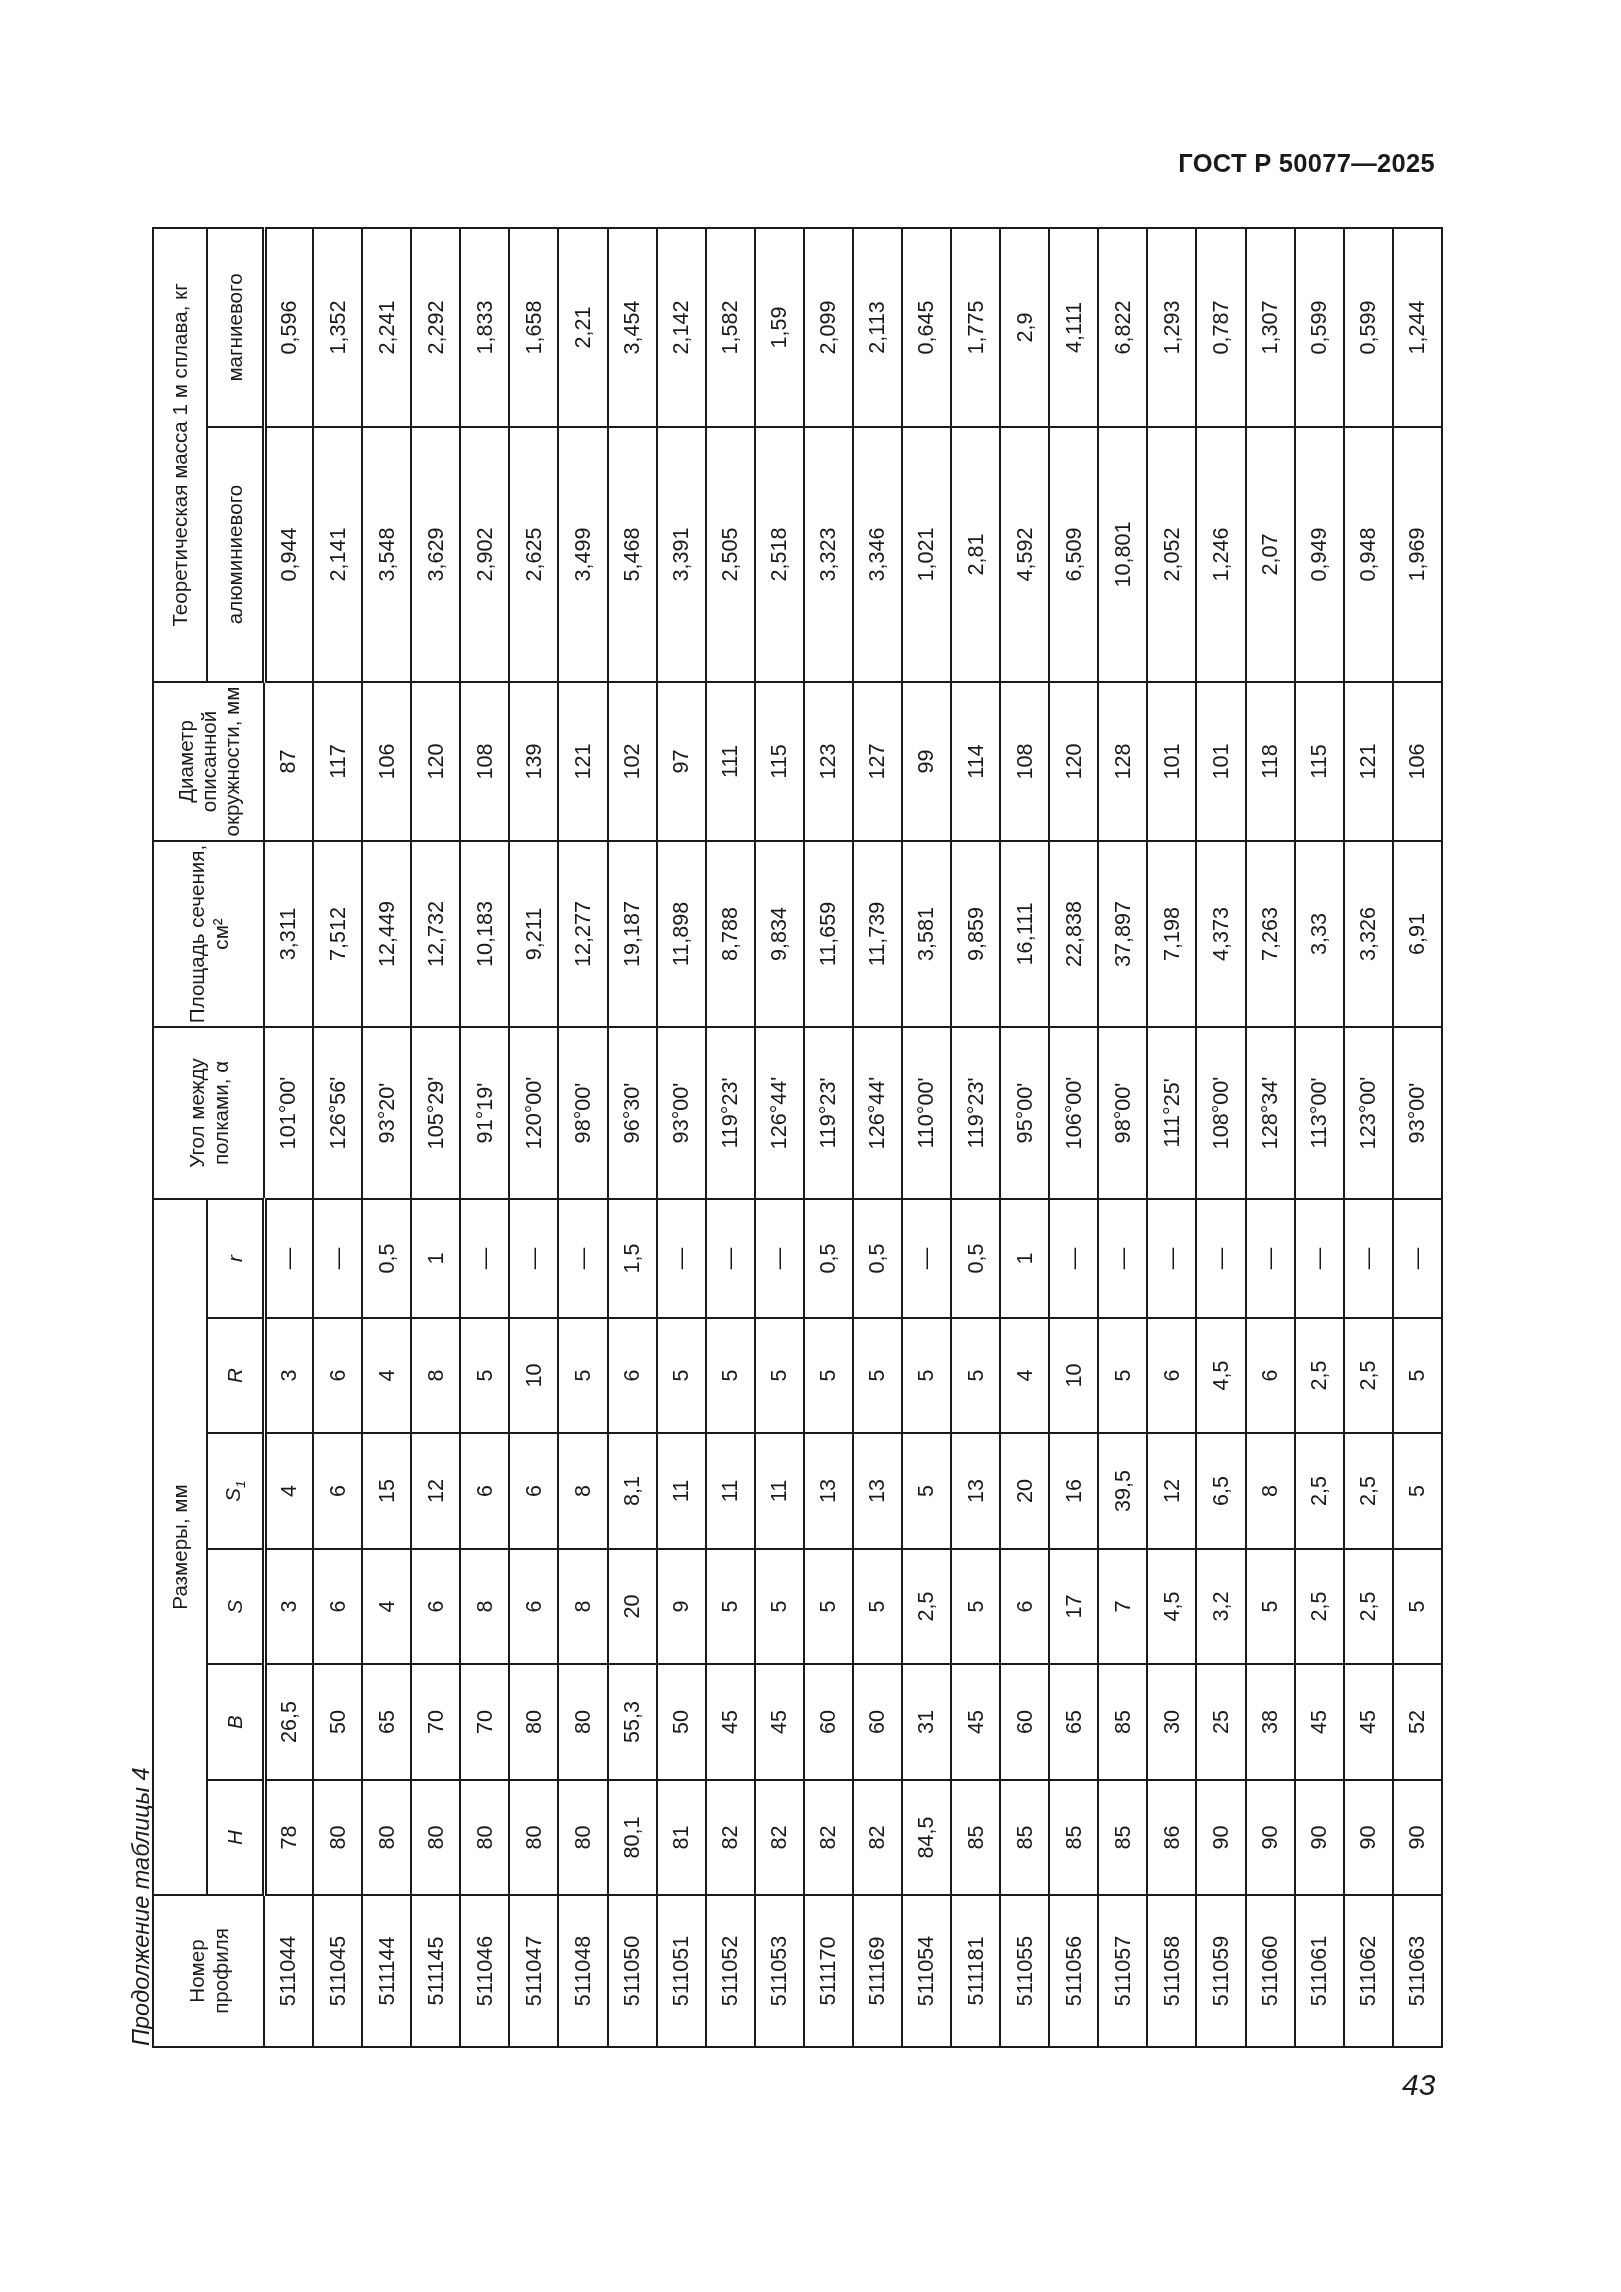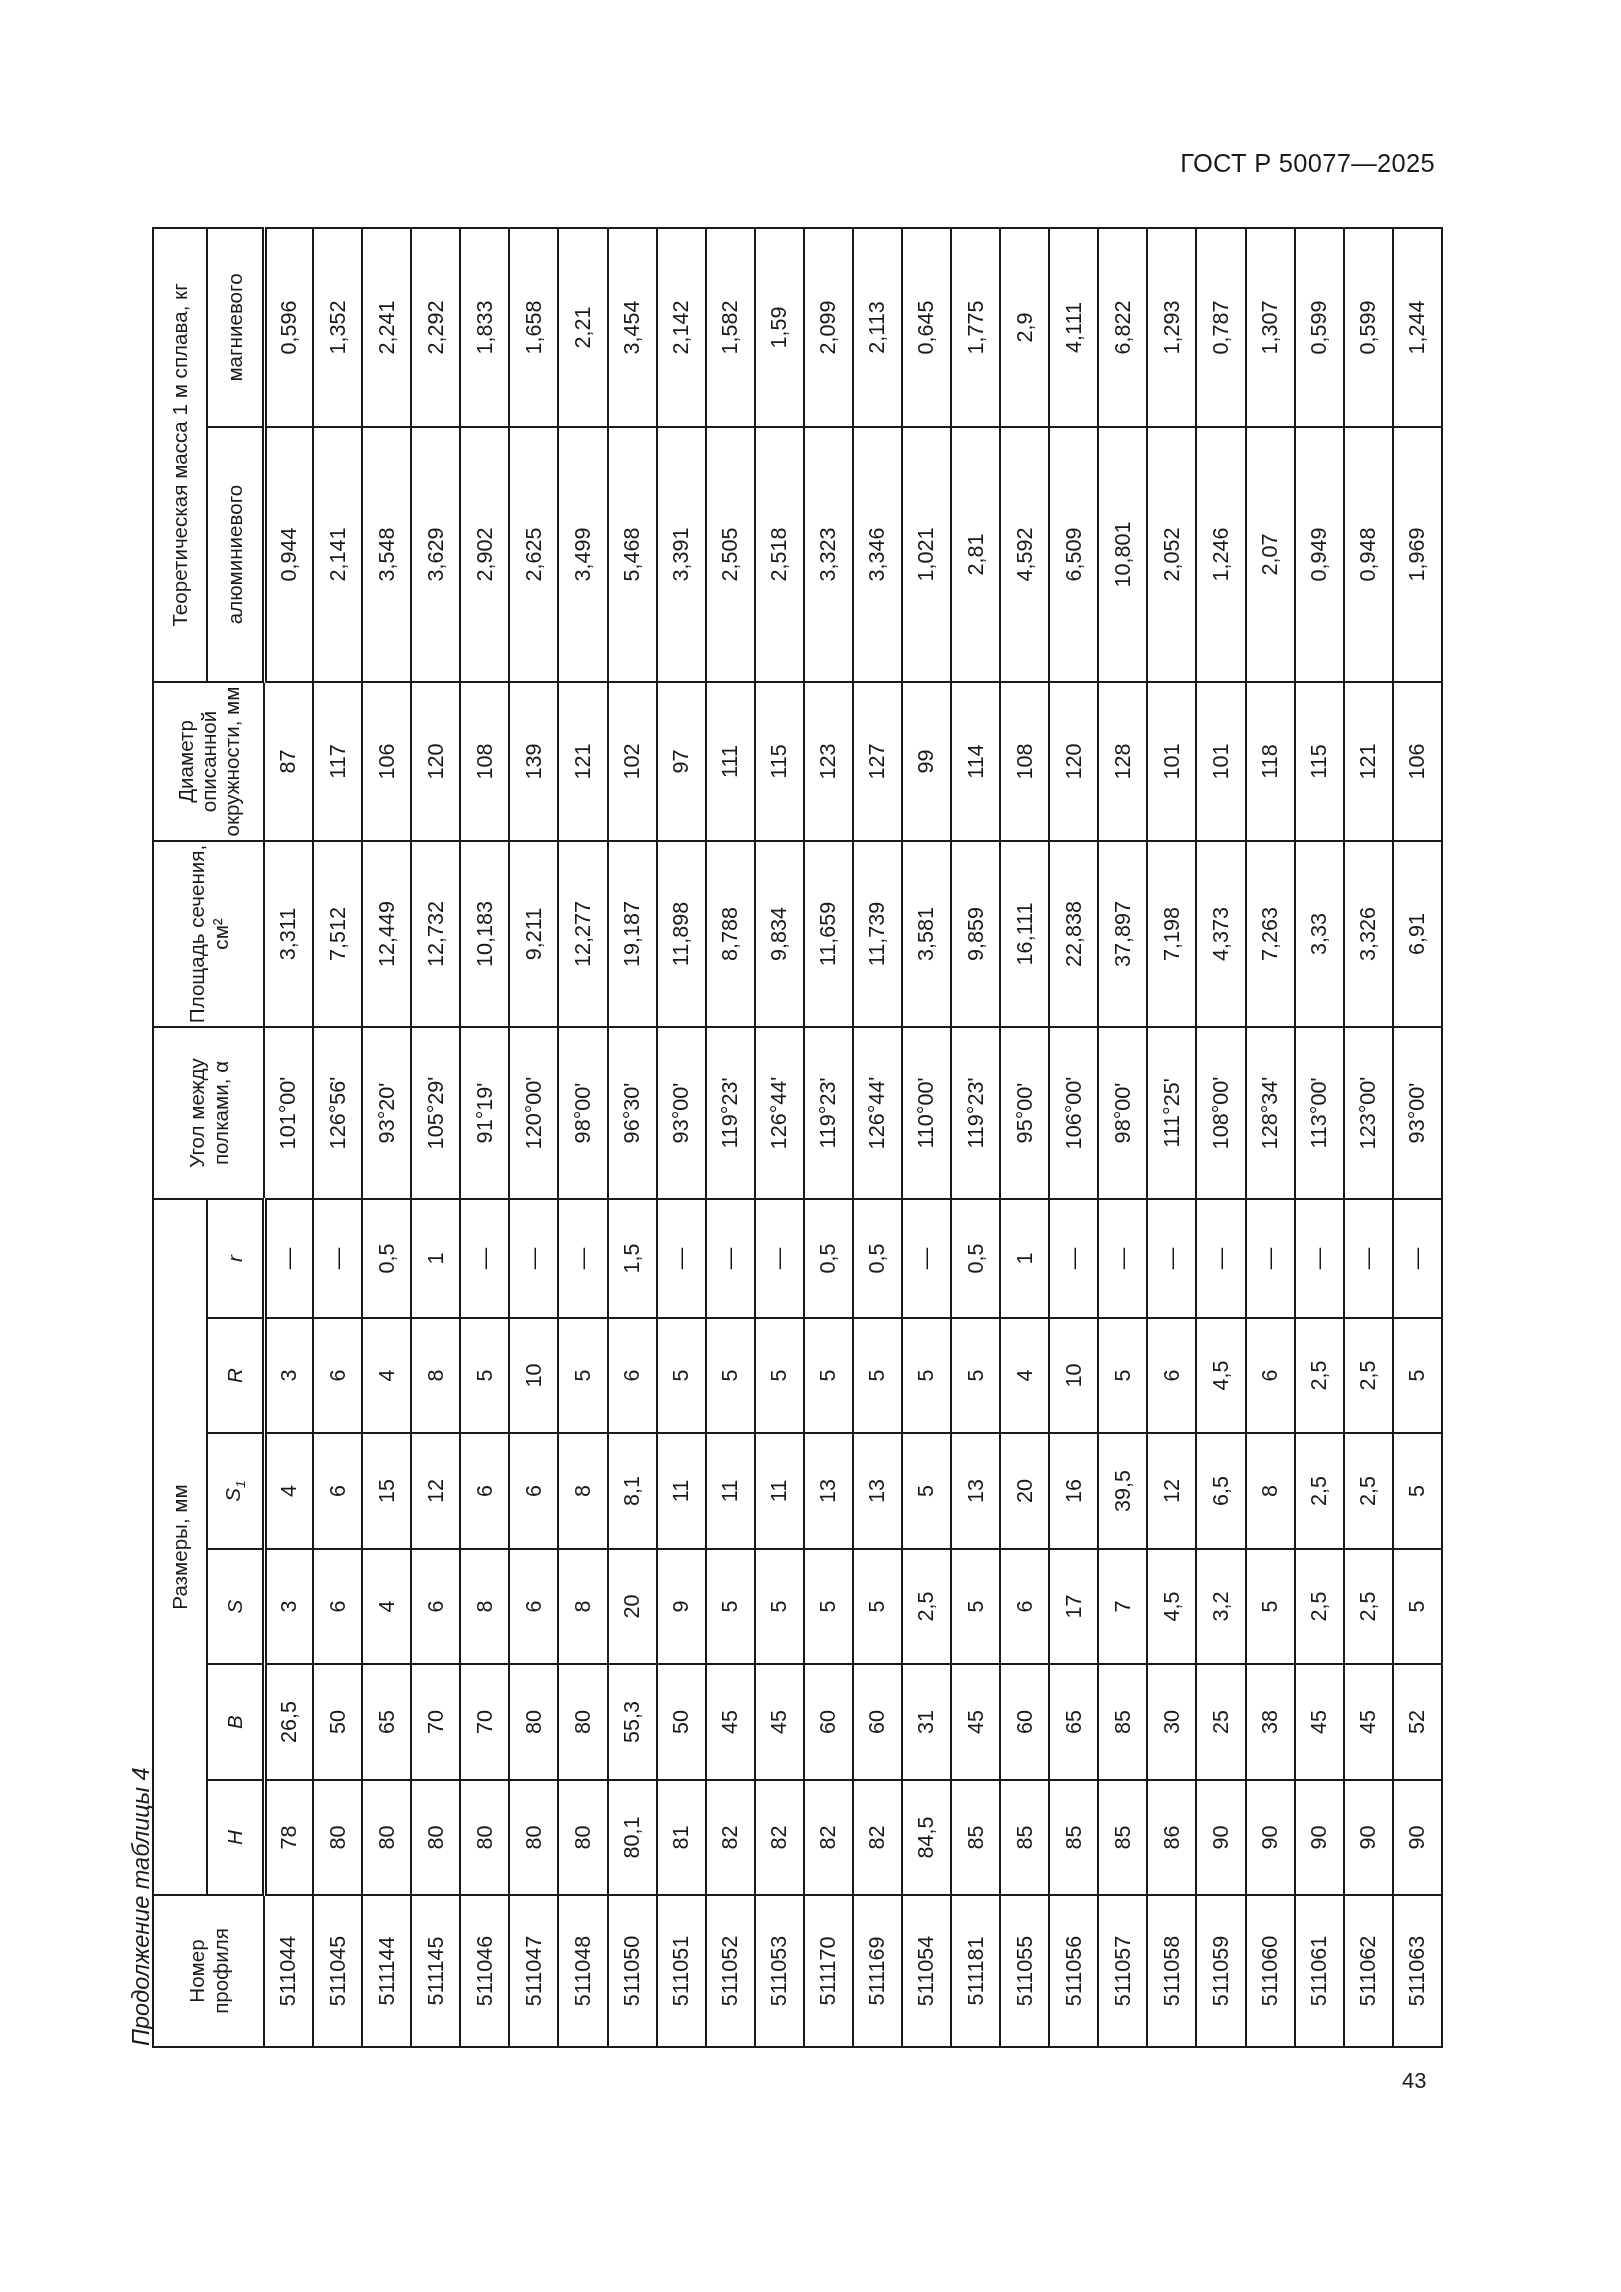--- a/index.html
+++ b/index.html
@@ -1,19 +1,19 @@
 <!DOCTYPE html>
 <html><head>
 <meta charset="utf-8">
 <style>
   html, body { margin: 0; padding: 0; background: #ffffff; }
   body { width: 1621px; height: 2293px; position: relative; overflow: hidden;
          font-family: "Liberation Sans", sans-serif; color: #1a1a1a; }
-  .doc-header { position: absolute; right: 186px; top: 149px; font-weight: normal; font-size: 25.5px; letter-spacing: 0.3px; }
-  .page-number { position: absolute; left: 1402px; top: 2068px; font-size: 22px; }
+  .doc-header { position: absolute; right: 186px; top: 149px; font-weight: bold; font-size: 25.5px; letter-spacing: 0.3px; }
+  .page-number { position: absolute; left: 1402px; top: 2068px; font-size: 30px; font-style: italic; }
   
   .rot {
     position: absolute;
     width: 1816px; height: 1362px;
     left: 108px; top: 232px;
     transform-origin: 0 0;
     transform: translate(0, 1816px) rotate(-90deg);
   }
   .caption { position: absolute; left: 0; top: 0; height: 67px; line-height: 67px;
              font-style: italic; font-size: 23.5px; padding-left: 2px; }

